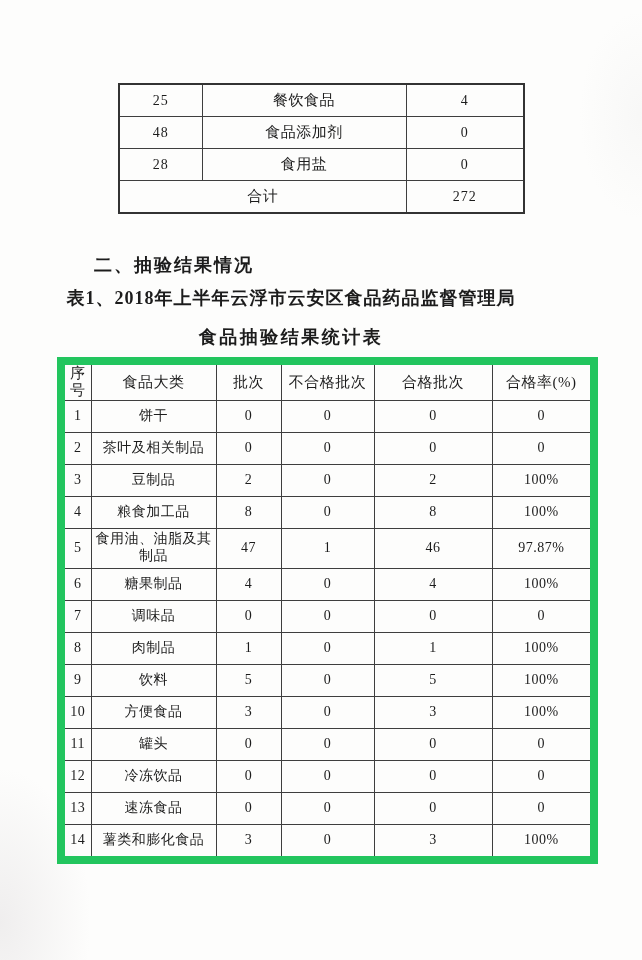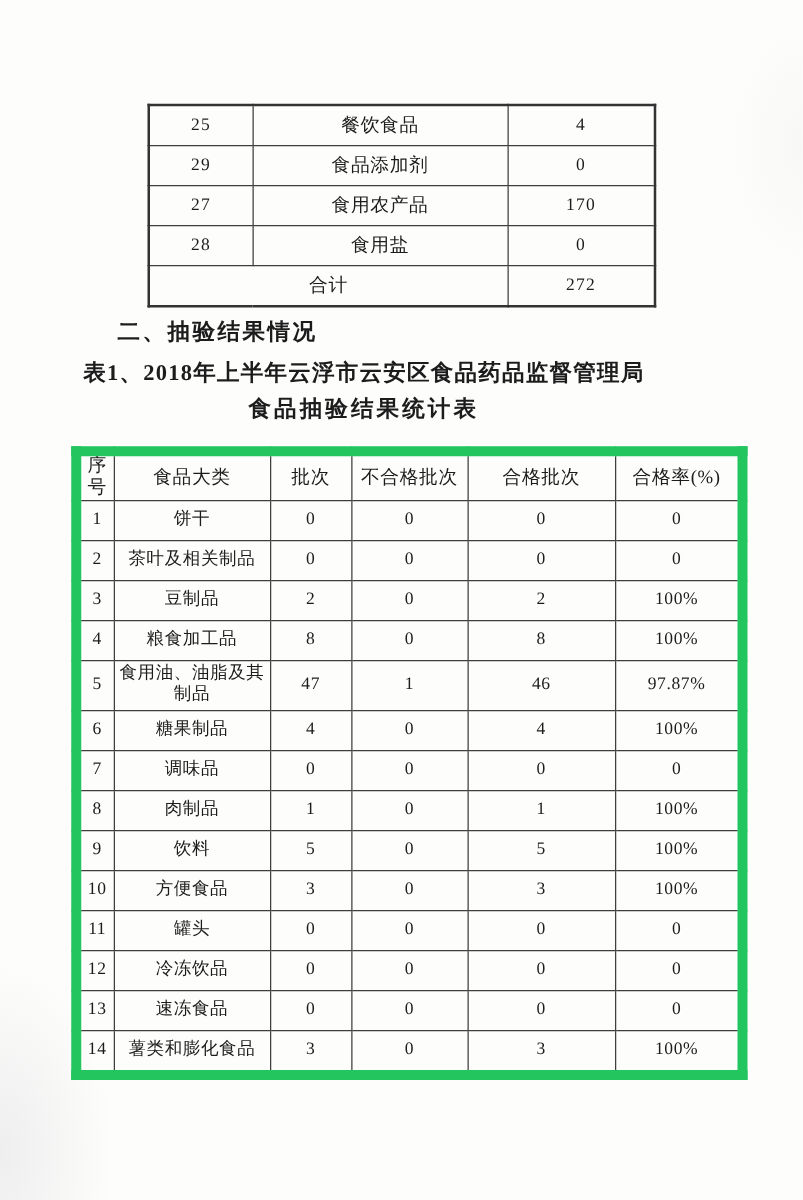--- a/index.html
+++ b/index.html
@@ -28,21 +28,21 @@
   
   .sec-heading{
     position:absolute;left:94px;top:253px;
     font-size:18px;font-weight:bold;letter-spacing:2px;
   }
   .title-line{
     position:absolute;left:0;width:582px;text-align:center;
     font-size:18px;font-weight:bold;letter-spacing:1px;
   }
   .title1{top:286px;}
-  .title2{top:315px;letter-spacing:2.5px;}
+  .title2{top:325px;letter-spacing:2.5px;}
   
   .main-table{position:absolute;left:57px;top:357px;width:533px;border:8px solid #22c55e;}
   .main-table th{height:34px;font-size:15px;line-height:1.15;}
   .main-table th.seq{padding:0;word-break:break-all;}
   .main-table td{height:31px;font-size:14px;line-height:1.2;}
   .main-table td.cat{font-size:14px;}
   .main-table tr.tall td{height:39px;}
 </style>
 </head>
 <body>
@@ -55,28 +55,23 @@
         <col style="width:204px">
         <col style="width:118px">
       </colgroup>
     <tbody>
       <tr>
         <td class="num">25</td>
         <td>餐饮食品</td>
         <td class="num">4</td>
       </tr>
       <tr>
-        <td class="num">29</td>
+        <td class="num">48</td>
         <td>食品添加剂</td>
         <td class="num">0</td>
-      </tr>
-      <tr>
-        <td class="num">27</td>
-        <td>食用农产品</td>
-        <td class="num">170</td>
       </tr>
       <tr>
         <td class="num">28</td>
         <td>食用盐</td>
         <td class="num">0</td>
       </tr>
       <tr>
         <td colspan="2">合计</td>
         <td class="num">272</td>
       </tr>

